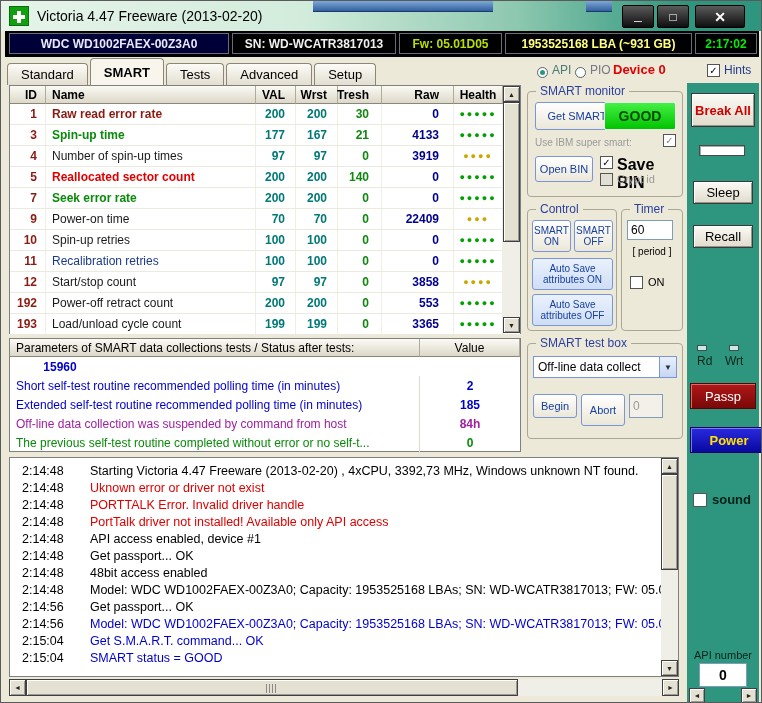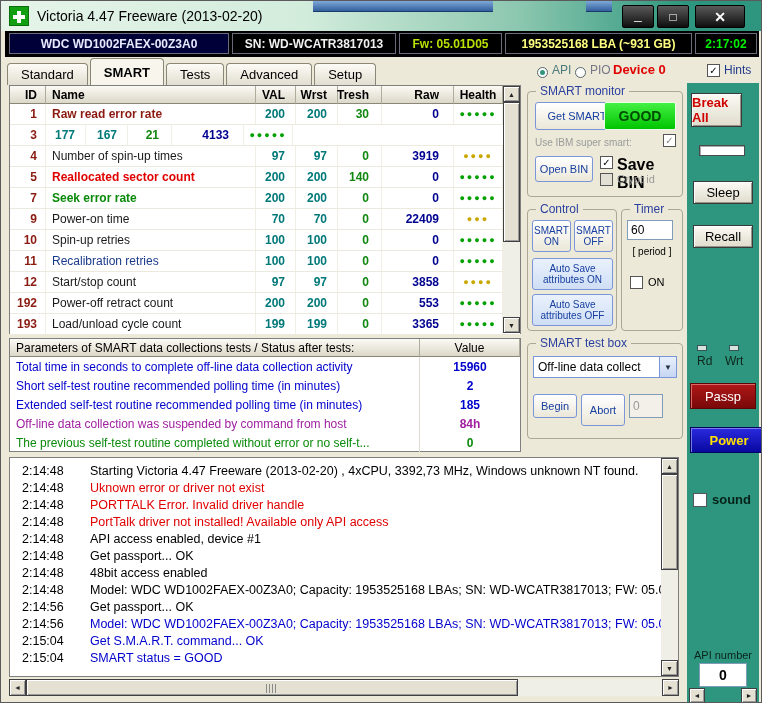--- a/index.html
+++ b/index.html
@@ -132,21 +132,21 @@
     background:linear-gradient(#e9f0fc,#c6d6f2);border-left:1px solid #7a96d8;}
   #btn-begin{left:5px;top:50px;width:44px;height:24px;}
   #btn-abort{left:53px;top:50px;width:44px;height:32px;}
   #count-input{left:101px;top:50px;width:34px;height:24px;background:#f2f0e8;color:#999;}
 
   
   #sidebar{position:absolute;left:686px;top:82px;width:72px;height:621px;background:#2e967e;}
   .btnc{position:absolute;background:linear-gradient(#fbfaf4,#e0dccd);border:1px solid #3a3a3a;
     box-shadow:inset 1px 1px 0 #fff,inset -1px -1px 0 #98948a;display:flex;align-items:center;justify-content:center;
     font-size:13px;color:#000;cursor:pointer;}
-  #break-all{left:4px;top:10px;width:51px;height:34px;color:#d00000;font-weight:bold;}
+  #break-all{left:4px;top:10px;width:64px;height:34px;color:#d00000;font-weight:bold;}
   #inset-bar{position:absolute;left:12px;top:62px;width:46px;height:11px;background:#fff;
     border:1px solid #4a4a4a;box-shadow:inset 1px 1px 0 #aaa;}
   #sleep{left:6px;top:98px;width:60px;height:23px;}
   #recall{left:6px;top:142px;width:60px;height:23px;}
   .led{position:absolute;width:10px;height:6px;background:#d8e2dd;border:1px solid #355;}
   #led-rd{left:10px;top:262px;}
   #led-wrt{left:42px;top:262px;}
   #lbl-rd{position:absolute;left:10px;top:271px;font-size:12px;color:#10251d;}
   #lbl-wrt{position:absolute;left:38px;top:271px;font-size:12px;color:#10251d;}
   #passp{left:3px;top:300px;width:66px;height:26px;background:linear-gradient(#b01818,#7a0808);
@@ -241,20 +241,21 @@
       <div class="c w-id cid">1</div>
       <div class="c w-name cname" style="color: rgb(139, 26, 16);">Raw read error rate</div>
       <div class="c w-val cval">200</div>
       <div class="c w-wrst cwrst">200</div>
       <div class="c w-tresh ctresh">30</div>
       <div class="c w-raw craw">0</div>
       <div class="c w-health chealth" style="color: rgb(0, 160, 0);">●●●●●</div>
     </div>
     <div class="trow imp">
       <div class="c w-id cid">3</div>
+      <div class="c w-name cname" style="color: rgb(10, 138, 10);">Spin-up time</div>
       <div class="c w-val cval">177</div>
       <div class="c w-wrst cwrst">167</div>
       <div class="c w-tresh ctresh">21</div>
       <div class="c w-raw craw">4133</div>
       <div class="c w-health chealth" style="color: rgb(0, 160, 0);">●●●●●</div>
     </div>
     <div class="trow">
       <div class="c w-id cid">4</div>
       <div class="c w-name cname" style="color: rgb(26, 26, 26);">Number of spin-up times</div>
       <div class="c w-val cval">97</div>
@@ -341,21 +342,20 @@
       <div class="sba down">▼</div>
     </div>
   </div>
 
   <div id="params">
     <div class="phead">
       <div class="ph l">Parameters of SMART data collections tests / Status after tests:</div>
       <div class="ph r">Value</div>
     </div>
     <div class="prow">
-      <div class="ptext" style="color: rgb(0, 0, 204);">Total time in seconds to complete off-line data collection activity</div>
       <div class="pval" style="color: rgb(0, 0, 204);">15960</div>
     </div>
     <div class="prow">
       <div class="ptext" style="color: rgb(0, 0, 204);">Short self-test routine recommended polling time (in minutes)</div>
       <div class="pval" style="color: rgb(0, 0, 204);">2</div>
     </div>
     <div class="prow">
       <div class="ptext" style="color: rgb(0, 0, 204);">Extended self-test routine recommended polling time (in minutes)</div>
       <div class="pval" style="color: rgb(0, 0, 204);">185</div>
     </div>

